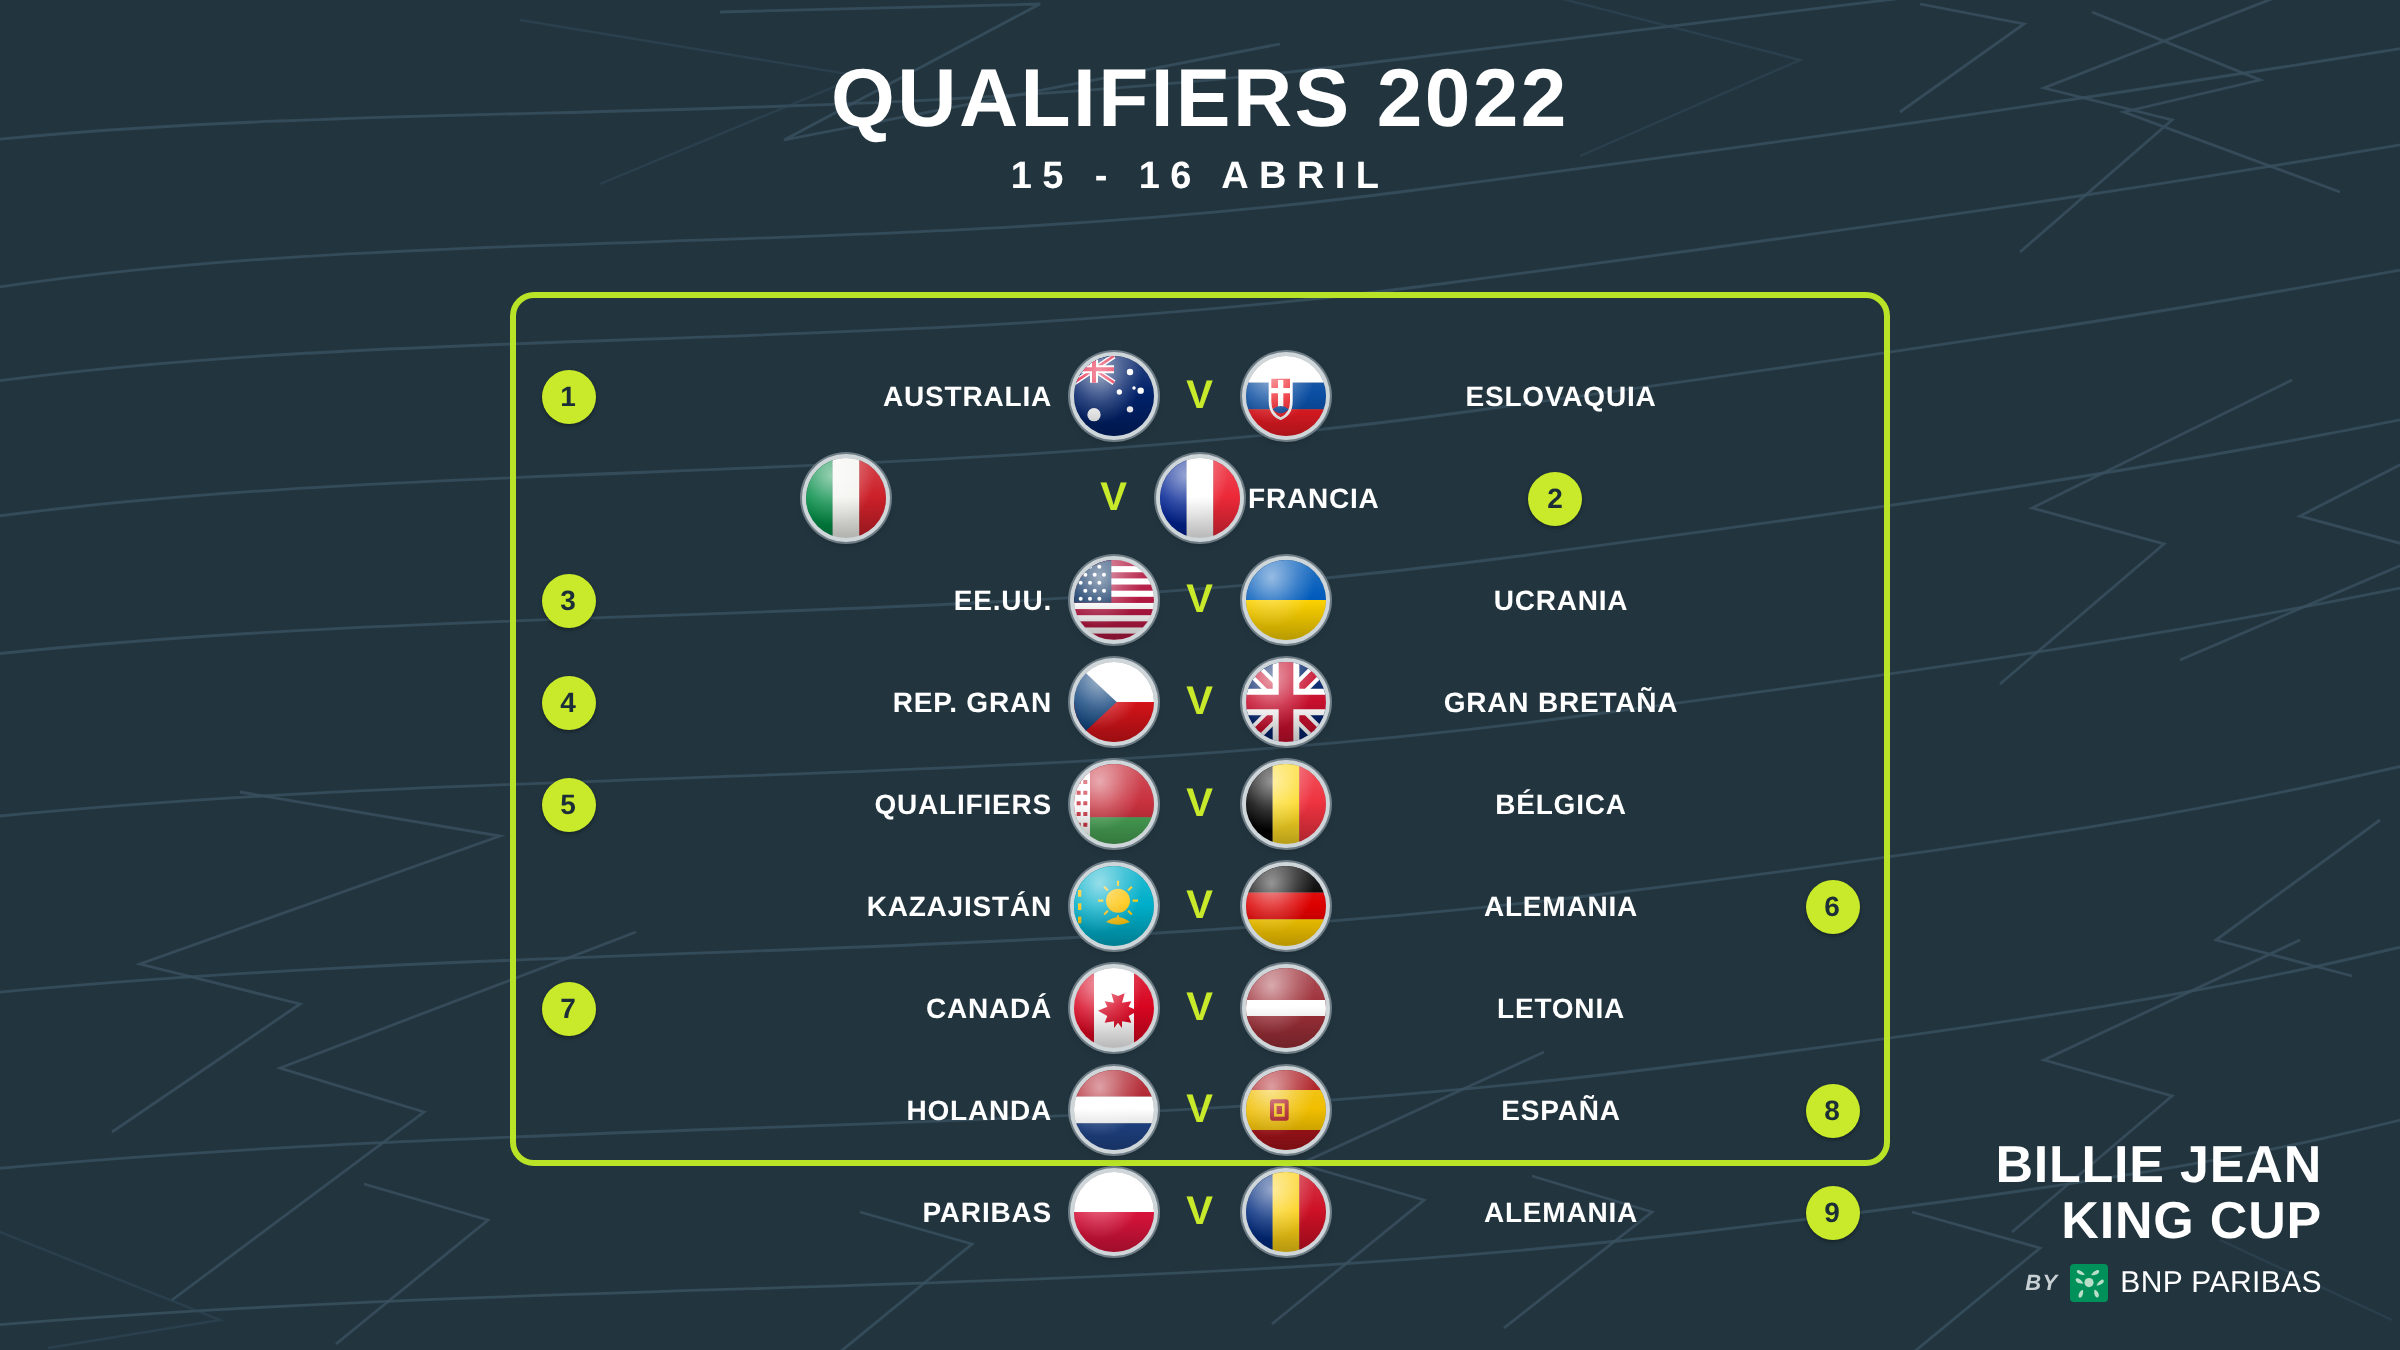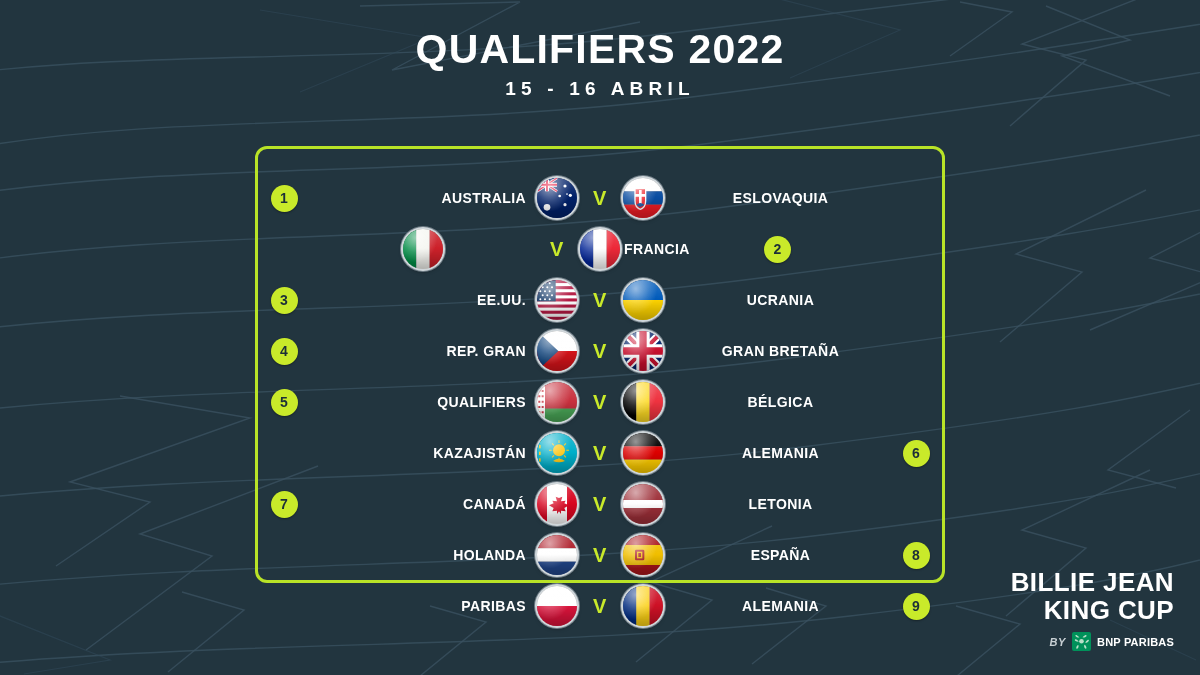--- a/index.html
+++ b/index.html
@@ -127,21 +127,21 @@
     border-radius: 50%;
     background:
       radial-gradient(ellipse at 32% 22%, rgba(255,255,255,.55) 0%, rgba(255,255,255,.18) 34%, rgba(255,255,255,0) 56%),
       linear-gradient(to bottom, rgba(255,255,255,.16) 0%, rgba(255,255,255,0) 48%, rgba(0,0,0,.28) 100%);
     pointer-events: none;
   }
 
   
   .logo {
     position: absolute;
-    right: 26px; bottom: 24px;
+    right: 39px; bottom: 24px;
     text-align: right;
     z-index: 6;
   }
   .logo-l1, .logo-l2 {
     font-size: 26px;
     font-weight: 800;
     color: #ffffff;
     letter-spacing: .4px;
     line-height: 1.07;
   }
@@ -160,22 +160,22 @@
     font-style: italic;
   }
   .bnp-mark {
     width: 19px; height: 19px;
     background: #00915a;
     border-radius: 2px;
     position: relative;
     flex: none;
   }
   .bnp-name {
-    font-size: 11px;
-    font-weight: 700;
+    font-size: 15px;
+    font-weight: 400;
     color: #ffffff;
     letter-spacing: .2px;
   }
 </style>
 </head>
 <body>
 
 <div id="stage">
 
   <svg id="bg-pattern" viewBox="0 0 1200 675" preserveAspectRatio="none">

